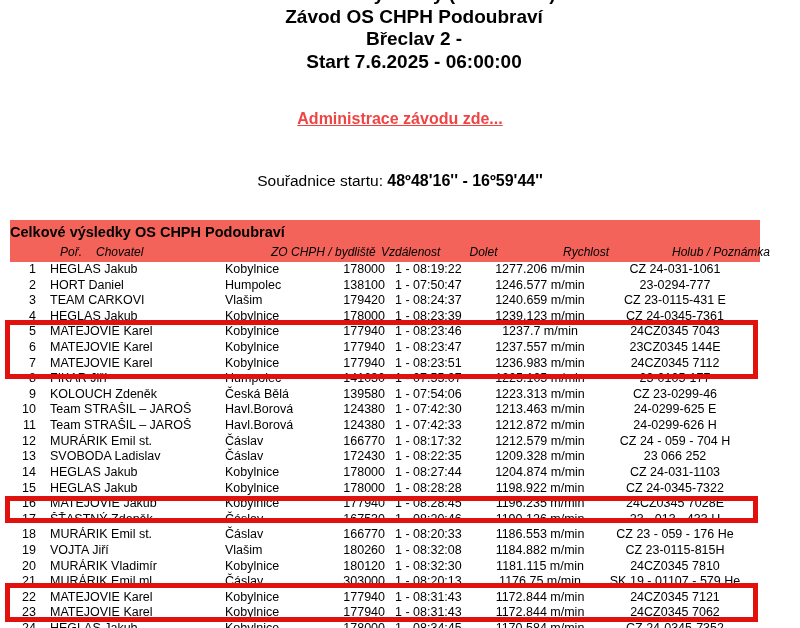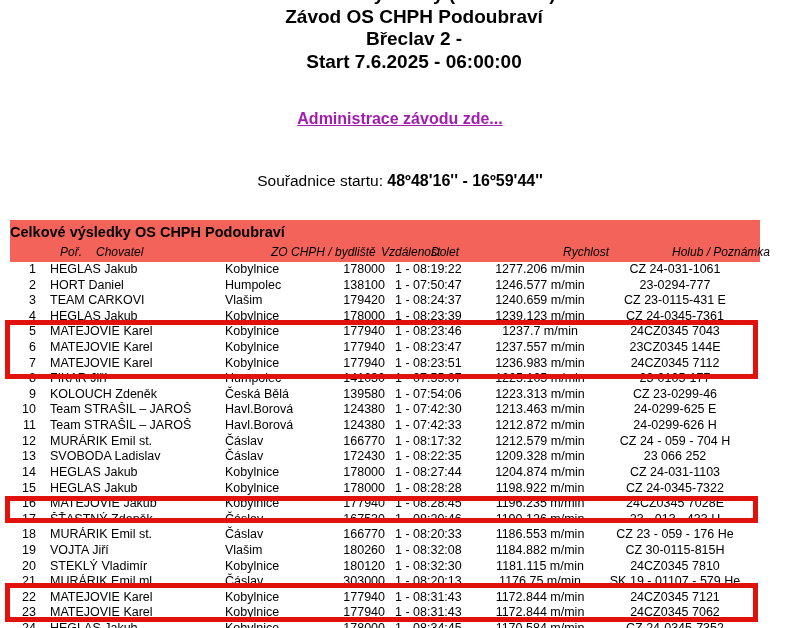--- a/index.html
+++ b/index.html
@@ -26,42 +26,42 @@
   .thead-row, .trow { display:grid;
       grid-template-columns:26px 189px 110px 50px 105px 100px 170px; }
   .trow { height:15.62px; line-height:15.6px; font-size:12.5px; white-space:nowrap; }
   .c1 { text-align:right; }
   .c2 { padding-left:14px; overflow:hidden; }
   .c3 { text-align:left; }
   .c4 { text-align:right; }
   .c5 { padding-left:10px; }
   .c6 { text-align:center; }
   .c7 { text-align:center; }
-  .thead-row .c5 { padding-left:0; }
+  .thead-row .c5 { padding-left:0; text-align:center; }
   .thead-row .c4 { white-space:nowrap; }
 
   .hl-box { position:absolute; border:5px solid var(--hl,#e1120e); pointer-events:none; }
   .hl-box-1 { left:5px; top:320px; width:753px; height:59px; }
   .hl-box-2 { left:5px; top:496px; width:753px; height:27px; }
   .hl-box-3 { left:5px; top:583px; width:753px; height:39px; }
 </style>
 </head>
 <body>
 
 <div class="page">
 
   <div class="head-block">
     <div class="head-line">Průběžné výsledky (neoficiální)</div>
     <div class="head-line">Závod OS CHPH Podoubraví</div>
     <div class="head-line">Břeclav 2 -</div>
     <div class="head-line">Start 7.6.2025 - 06:00:00</div>
   </div>
 
   <div class="admin-link-wrap">
-    <a class="admin-link" href="#" style="color: #a21caf;">Administrace závodu zde...</a>
+    <a class="admin-link" href="#" style="color: #ef4444;">Administrace závodu zde...</a>
   </div>
 
   <div class="coords-wrap">
     <span>Souřadnice startu: </span><span class="coords-value">48º48'16'' - 16º59'44''</span>
   </div>
 
   <div class="results">
     <div class="tbl-title">Celkové výsledky OS CHPH Podoubraví</div>
     <div class="thead-row">
       <div class="c1">Poř.</div>
@@ -235,25 +235,25 @@
           <div class="c6">1186.553 m/min</div>
           <div class="c7">CZ 23 - 059 - 176 He</div>
         </div>
         <div class="trow">
           <div class="c1">19</div>
           <div class="c2">VOJTA Jiří</div>
           <div class="c3">Vlašim</div>
           <div class="c4">180260</div>
           <div class="c5">1 - 08:32:08</div>
           <div class="c6">1184.882 m/min</div>
-          <div class="c7">CZ 30-0115-815H</div>
+          <div class="c7">CZ 23-0115-815H</div>
         </div>
         <div class="trow">
           <div class="c1">20</div>
-          <div class="c2">STEKLÝ Vladimír</div>
+          <div class="c2">MURÁRIK Vladimír</div>
           <div class="c3">Kobylnice</div>
           <div class="c4">180120</div>
           <div class="c5">1 - 08:32:30</div>
           <div class="c6">1181.115 m/min</div>
           <div class="c7">24CZ0345 7810</div>
         </div>
         <div class="trow">
           <div class="c1">21</div>
           <div class="c2">MURÁRIK Emil ml.</div>
           <div class="c3">Čáslav</div>

